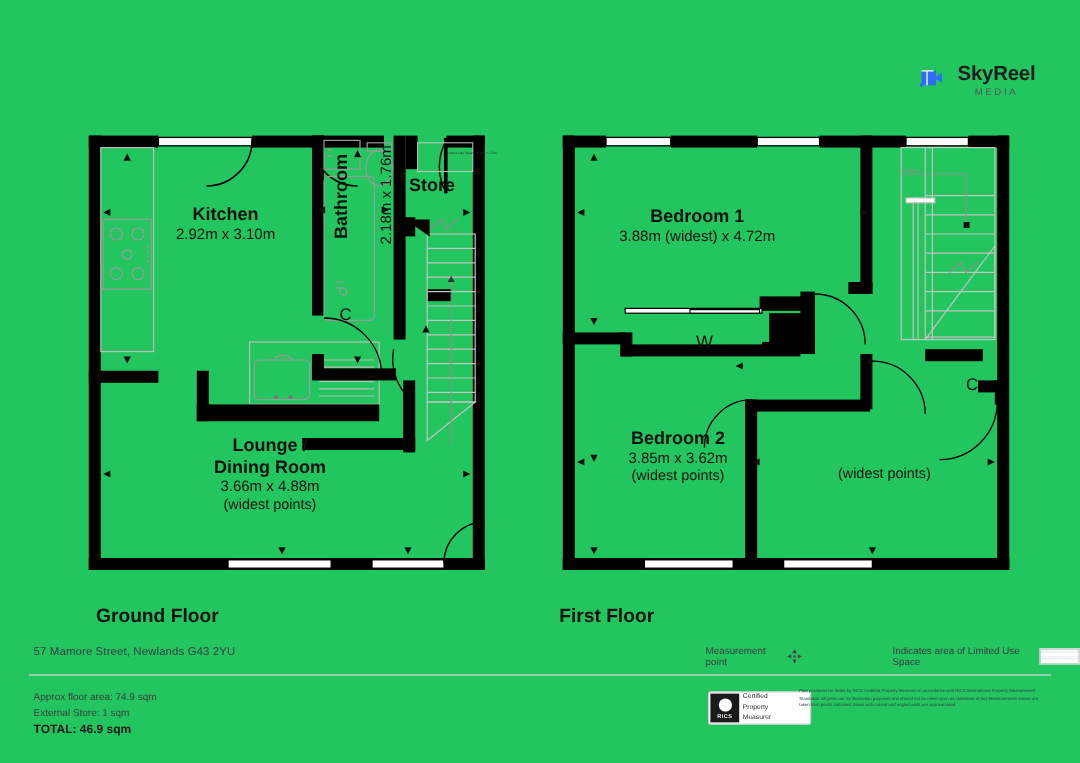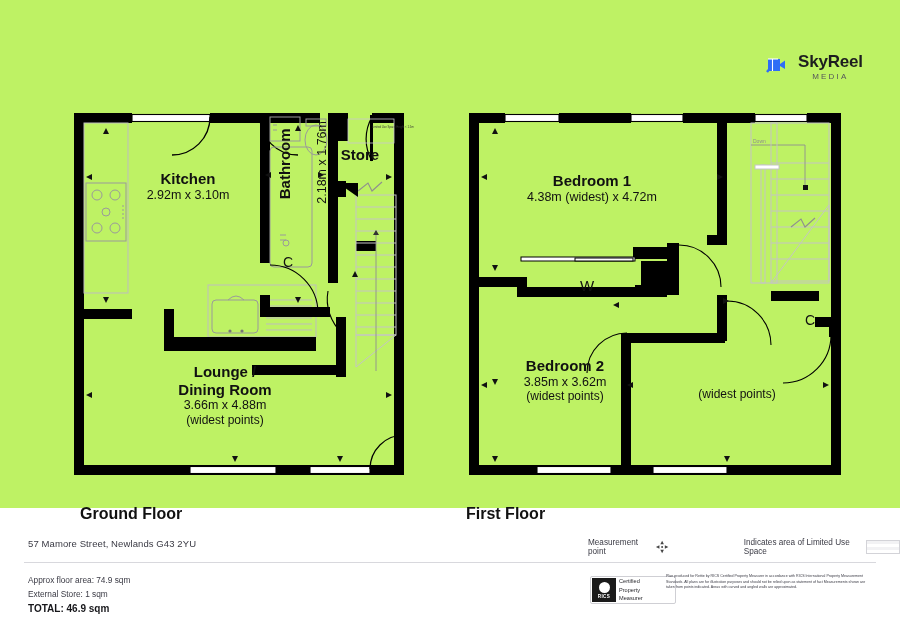--- a/index.html
+++ b/index.html
@@ -1,19 +1,19 @@
 <!DOCTYPE html>
 <html><head>
 <meta charset="utf-8">
 <style>
   html,body{margin:0;padding:0;background:#ffffff;}
   body{width:900px;height:636px;position:relative;overflow:hidden;
        font-family:"Liberation Sans", sans-serif;color:#1a1a1a;}
 
-  .page{position:absolute;left:0;top:0;width:900px;height:508px;background:#bef264;}
+  .page{position:absolute;left:0;top:0;width:900px;height:636px;background:#22c55e;}
 
   
   .logo{position:absolute;left:766px;top:50px;width:110px;height:34px;display:flex;align-items:center;}
   .logo-mark{width:26px;height:24px;flex:0 0 auto;margin-right:6px;}
   .logo-txt{display:flex;flex-direction:column;line-height:1;}
   .logo-name{font-size:17px;font-weight:700;letter-spacing:-0.2px;color:#1d1d1f;}
   .logo-sub{font-size:8px;letter-spacing:2.2px;color:#55555a;text-align:center;margin-top:3px;}
 
   
   .plan{position:absolute;}
@@ -353,23 +353,23 @@
       <polygon points="26,290 32,287 32,293"></polygon>
       <polygon points="172,290 178,287 178,293"></polygon>
       <polygon points="374,290 368,287 368,293"></polygon>
       <polygon points="40,367 43,361 37,361"></polygon>
       <polygon points="272,367 275,361 269,361"></polygon>
       <polygon points="158,210 164,207 164,213"></polygon>
       <polygon points="274,206 268,203 268,209"></polygon>
     </g>
   </svg>
 
-  <div class="rlbl" style="left:502px;top:172px;width:180px;">
+  <div class="rlbl" style="left:491px;top:172px;width:180px;">
     <div class="rname">Bedroom 1</div>
-    <div class="rdim">4.38m (widest) x 4.72m</div>
+    <div class="rdim">3.88m (widest) x 4.72m</div>
   </div>
 
   <div class="rlbl" style="left:485px;top:357px;width:160px;">
     <div class="rname">Bedroom 2</div>
     <div class="rdim">3.85m x 3.62m</div>
     <div class="rsub">(widest points)</div>
   </div>
 
   <div class="rlbl" style="left:657px;top:387px;width:160px;">
     <div class="rsub">(widest points)</div>

